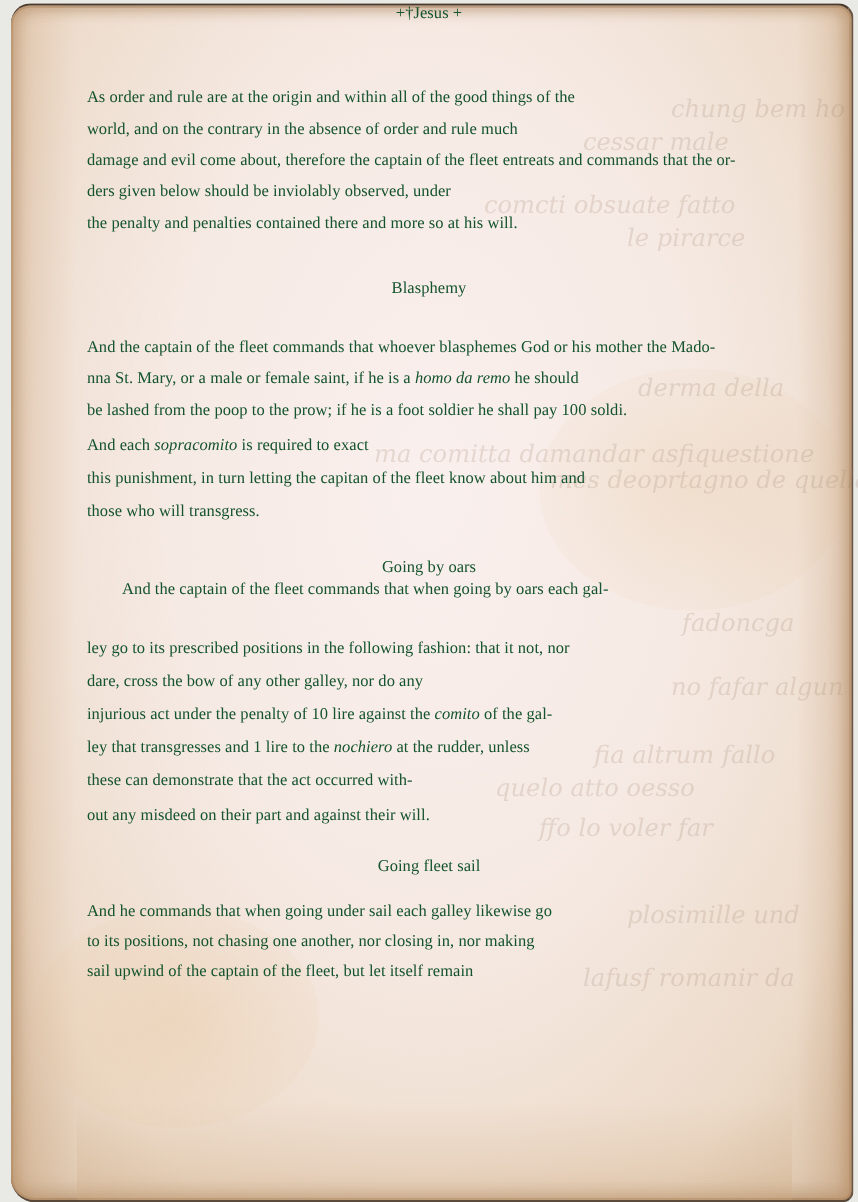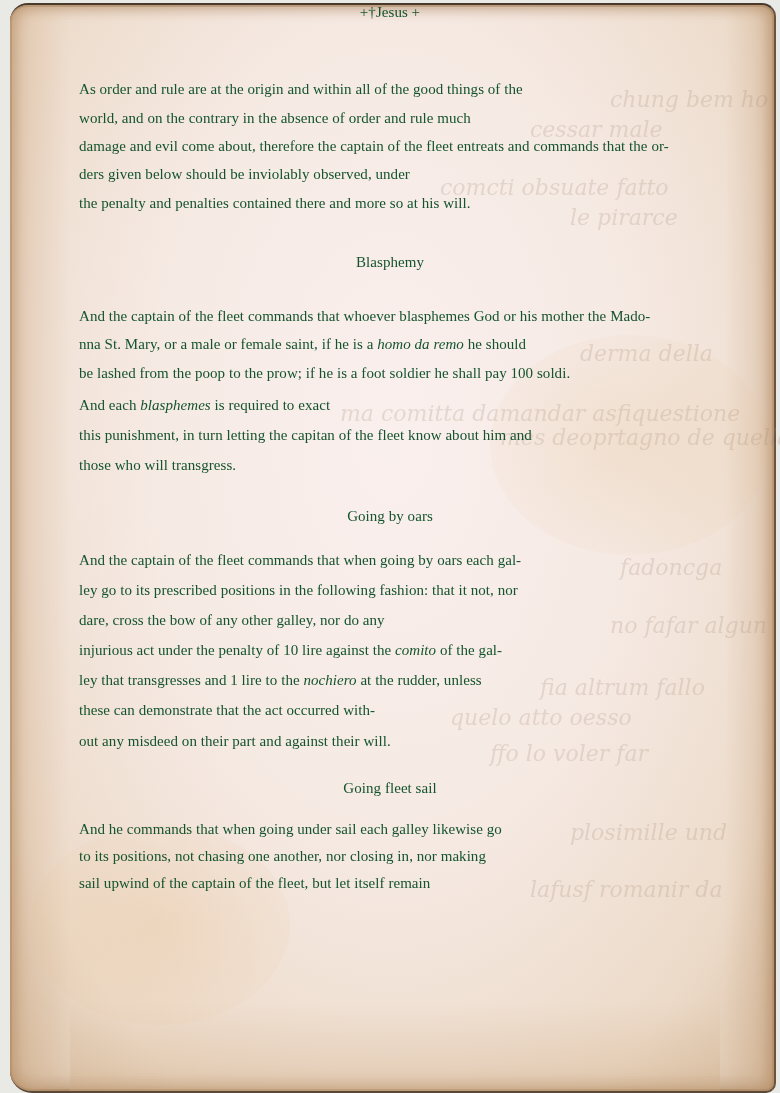--- a/index.html
+++ b/index.html
@@ -88,27 +88,27 @@
 <div class="text line" style="top:110px;text-align:right;">world, and on the contrary in the absence of order and rule much</div>
 <div class="text line" style="top:138px;">damage and evil come about, therefore the captain of the fleet entreats and commands that the or-</div>
 <div class="text line" style="top:166px;">ders given below should be inviolably observed, under</div>
 <div class="text line" style="top:195px;">the penalty and penalties contained there and more so at his will.</div>
 
 <div class="text heading" style="top:254px;">Blasphemy</div>
 
 <div class="text line" style="top:308px;"><span>And the captain of the fleet commands that whoever blasphemes God or his mother the Mado-</span></div>
 <div class="text line" style="top:336px;"><span>nna St. Mary, or a male or female saint, if he is a </span><em>homo da remo</em><span> he should</span></div>
 <div class="text line" style="top:365px;"><span>be lashed from the poop to the prow; if he is a foot soldier he shall pay 100 soldi.</span></div>
-<div class="text line" style="top:397px;"><span>And each </span><em>blasphemes</em><span> is required to exact</span></div>
+<div class="text line" style="top:397px;"><span>And each </span><em>sopracomito</em><span> is required to exact</span></div>
 <div class="text line" style="top:427px;"><span>this punishment, in turn letting the capitan of the fleet know about him and</span></div>
 <div class="text line" style="top:457px;"><span>those who will transgress.</span></div>
 
 <div class="text heading" style="top:508px;">Going by oars</div>
 
-<div class="text line" style="top:552px;"><span>And the captain of the fleet commands that when going by oars each gal-</span></div>
+<div class="text line" style="top:528px;margin-left:32px;"><span>And the captain of the fleet commands that when going by oars each gal-</span></div>
 <div class="text line" style="top:582px;"><span>ley go to its prescribed positions in the following fashion: that it not, nor</span></div>
 <div class="text line" style="top:612px;"><span>dare, cross the bow of any other galley, nor do any</span></div>
 <div class="text line" style="top:642px;"><span>injurious act under the penalty of 10 lire against the </span><em>comito</em><span> of the gal-</span></div>
 <div class="text line" style="top:672px;"><span>ley that transgresses and 1 lire to the </span><em>nochiero</em><span> at the rudder, unless</span></div>
 <div class="text line" style="top:702px;"><span>these can demonstrate that the act occurred with-</span></div>
 <div class="text line" style="top:733px;"><span>out any misdeed on their part and against their will.</span></div>
 
 <div class="text heading" style="top:780px;">Going fleet sail</div>
 
 <div class="text line" style="top:821px;"><span>And he commands that when going under sail each galley likewise go</span></div>

